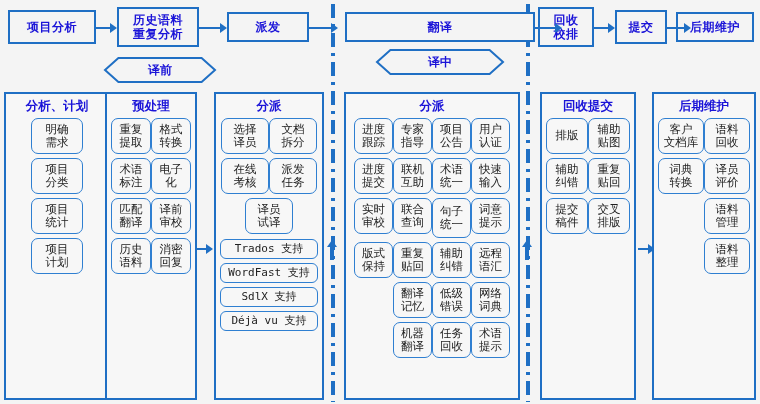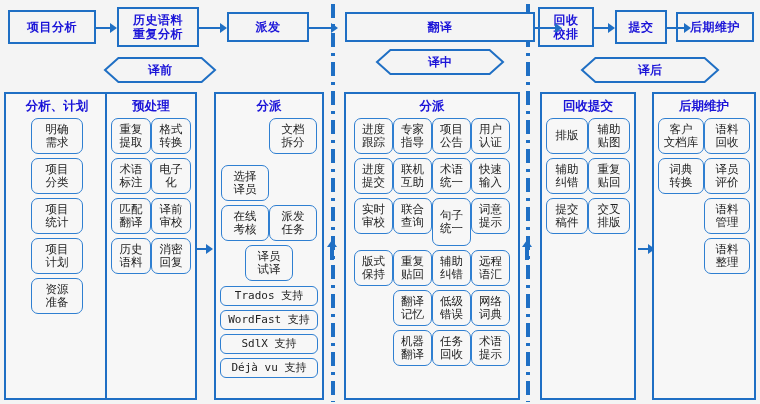--- a/index.html
+++ b/index.html
@@ -164,39 +164,31 @@
         <polygon points="15.400000000000002,2 98.6,2 112,14 98.6,26 15.400000000000002,26 2,14" fill="none" stroke="#1f6fc4" stroke-width="2"></polygon>
       </svg>
       <span class="hexlabel">译前</span>
     </div>
     <div class="abs hexwrap" style="left: 375px; top: 48px; width: 130px; height: 28px;">
       <svg width="130" height="28">
         <polygon points="15.400000000000002,2 114.6,2 128,14 114.6,26 15.400000000000002,26 2,14" fill="none" stroke="#1f6fc4" stroke-width="2"></polygon>
       </svg>
       <span class="hexlabel">译中</span>
     </div>
-    <div class="abs hexwrap" style="left: 580px; top: 56px; width: 140px; height: 28px;">
-      <svg width="140" height="28">
-        <polygon points="15.400000000000002,2 124.6,2 138,14 124.6,26 15.400000000000002,26 2,14" fill="none" stroke="#1f6fc4" stroke-width="2"></polygon>
-      </svg>
-      <span class="hexlabel">译后</span>
-    </div>
     <div class="abs panel" style="left: 4px; top: 92px; width: 106px; height: 308px;">
       <div class="panel-title">分析、计划</div>
       <div class="chips">
         <div class="chip" style="width: 52px; height: 36px;">明确
 需求</div>
         <div class="chip" style="width: 52px; height: 36px;">项目
 分类</div>
         <div class="chip" style="width: 52px; height: 36px;">项目
 统计</div>
         <div class="chip" style="width: 52px; height: 36px;">项目
 计划</div>
-        <div class="chip" style="width: 52px; height: 36px;">资源
-准备</div>
       </div>
     </div>
     <div class="abs panel" style="left: 105px; top: 92px; width: 92px; height: 308px;">
       <div class="panel-title">预处理</div>
       <div class="chips">
         <div class="chip" style="width: 40px; height: 36px;">重复
 提取</div>
         <div class="chip" style="width: 40px; height: 36px;">格式
 转换</div>
         <div class="chip" style="width: 40px; height: 36px;">术语
@@ -209,21 +201,21 @@
 审校</div>
         <div class="chip" style="width: 40px; height: 36px;">历史
 语料</div>
         <div class="chip" style="width: 40px; height: 36px;">消密
 回复</div>
       </div>
     </div>
     <div class="abs panel" style="left: 214px; top: 92px; width: 110px; height: 308px;">
       <div class="panel-title">分派</div>
       <div class="chips">
-        <div class="chip" style="width: 48px; height: 36px; margin-top: 47px;">选择
+        <div class="chip" style="width: 48px; height: 36px;">选择
 译员</div>
         <div class="chip" style="width: 48px; height: 36px;">文档
 拆分</div>
         <div class="chip" style="width: 48px; height: 36px;">在线
 考核</div>
         <div class="chip" style="width: 48px; height: 36px;">派发
 任务</div>
         <div class="chip" style="width: 48px; height: 36px;">译员
 试译</div>
       </div>
@@ -250,21 +242,21 @@
         <div class="chip" style="width: 39px; height: 36px;">联机
 互助</div>
         <div class="chip" style="width: 39px; height: 36px;">术语
 统一</div>
         <div class="chip" style="width: 39px; height: 36px;">快速
 输入</div>
         <div class="chip" style="width: 39px; height: 36px;">实时
 审校</div>
         <div class="chip" style="width: 39px; height: 36px;">联合
 查询</div>
-        <div class="chip" style="width: 39px; height: 48px;">句子
+        <div class="chip" style="width: 39px; height: 40px;">句子
 统一</div>
         <div class="chip" style="width: 39px; height: 36px;">词意
 提示</div>
         <div class="chip" style="width: 39px; height: 36px;">版式
 保持</div>
         <div class="chip" style="width: 39px; height: 36px;">重复
 贴回</div>
         <div class="chip" style="width: 39px; height: 36px;">辅助
 纠错</div>
         <div class="chip" style="width: 39px; height: 36px;">远程

